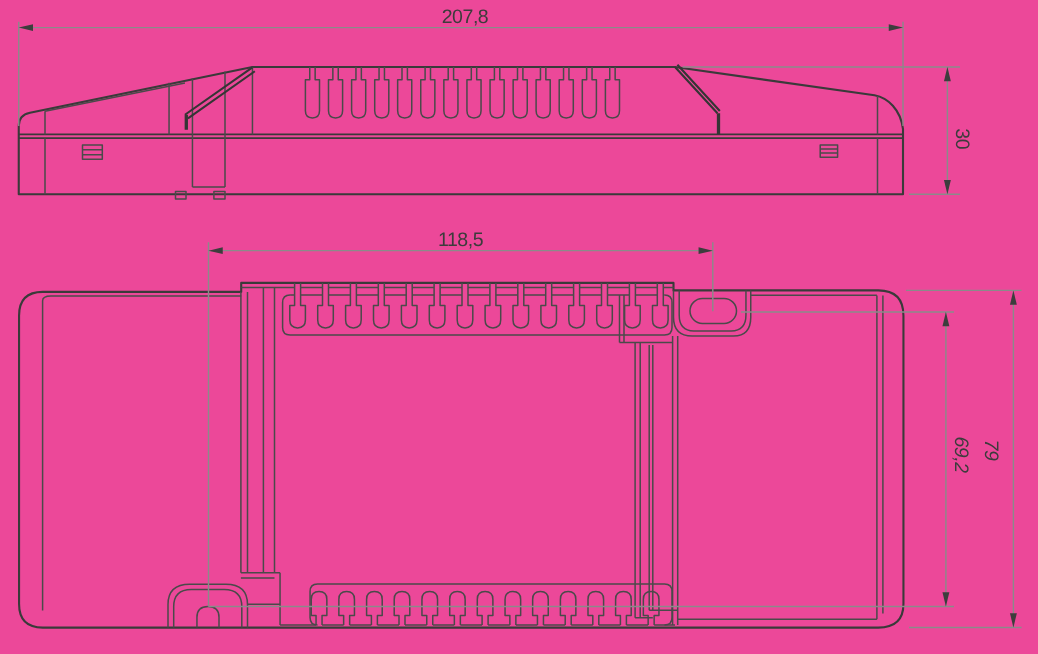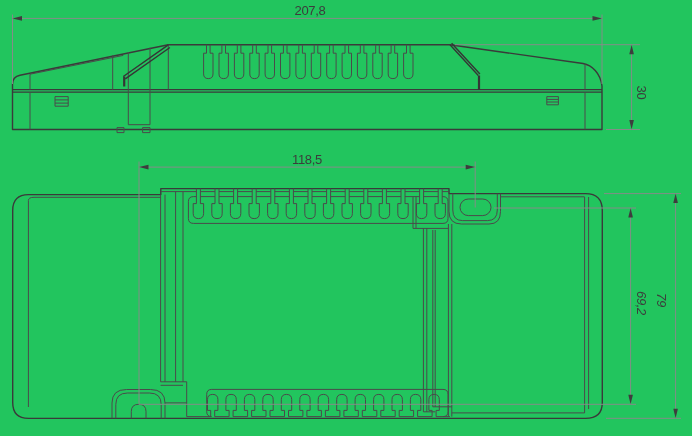--- a/index.html
+++ b/index.html
@@ -1,16 +1,16 @@
 <!DOCTYPE html>
 <html><head>
 <meta charset="utf-8">
 <style>
   html,body{margin:0;padding:0;background:#ffffff;}
-  .stage{position:relative;width:692px;height:436px;background:#22c55e;overflow:hidden;
+  .stage{position:relative;width:692px;height:436px;background:#ec4899;overflow:hidden;
          font-family:"Liberation Sans",sans-serif;}
   svg{display:block;}
   .body-line{stroke:#3a3a3a;stroke-width:1.4;fill:none;stroke-linejoin:round;stroke-linecap:butt;}
   .det-line{stroke:#4a4a4a;stroke-width:1;fill:none;stroke-linejoin:round;}
   .thick-line{stroke:#353535;stroke-width:1.4;fill:none;}
   .foot-line{stroke:#353535;stroke-width:2.2;fill:none;}
   .seam-line{stroke:#3a3a3a;stroke-width:1.15;fill:none;}
   .dim-line{stroke:#8a8a8a;stroke-width:0.95;fill:none;}
   .dim-arrow{fill:#3d3d3d;stroke:none;}
   .dim-label{font-family:"Liberation Sans",sans-serif;font-size:13px;fill:#3c3c3c;letter-spacing:-0.3px;}

